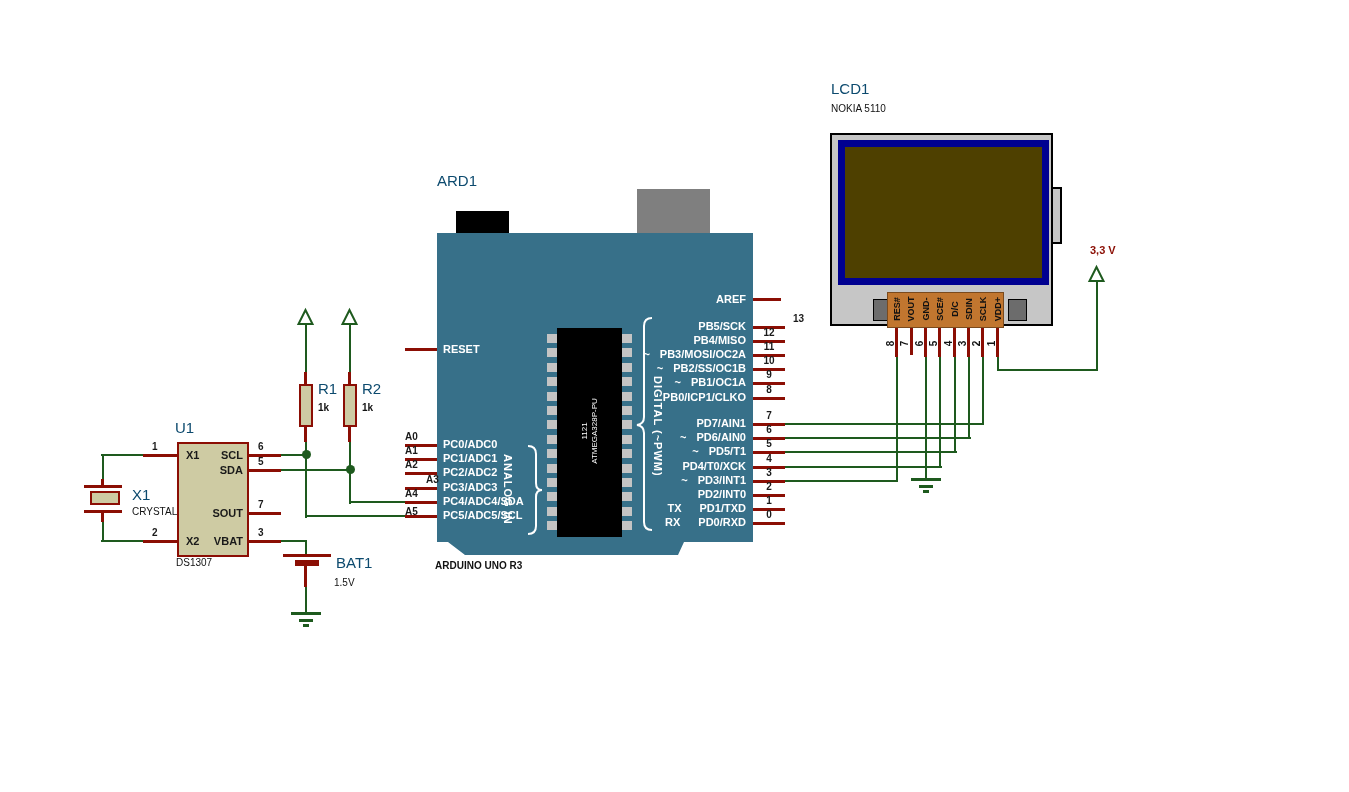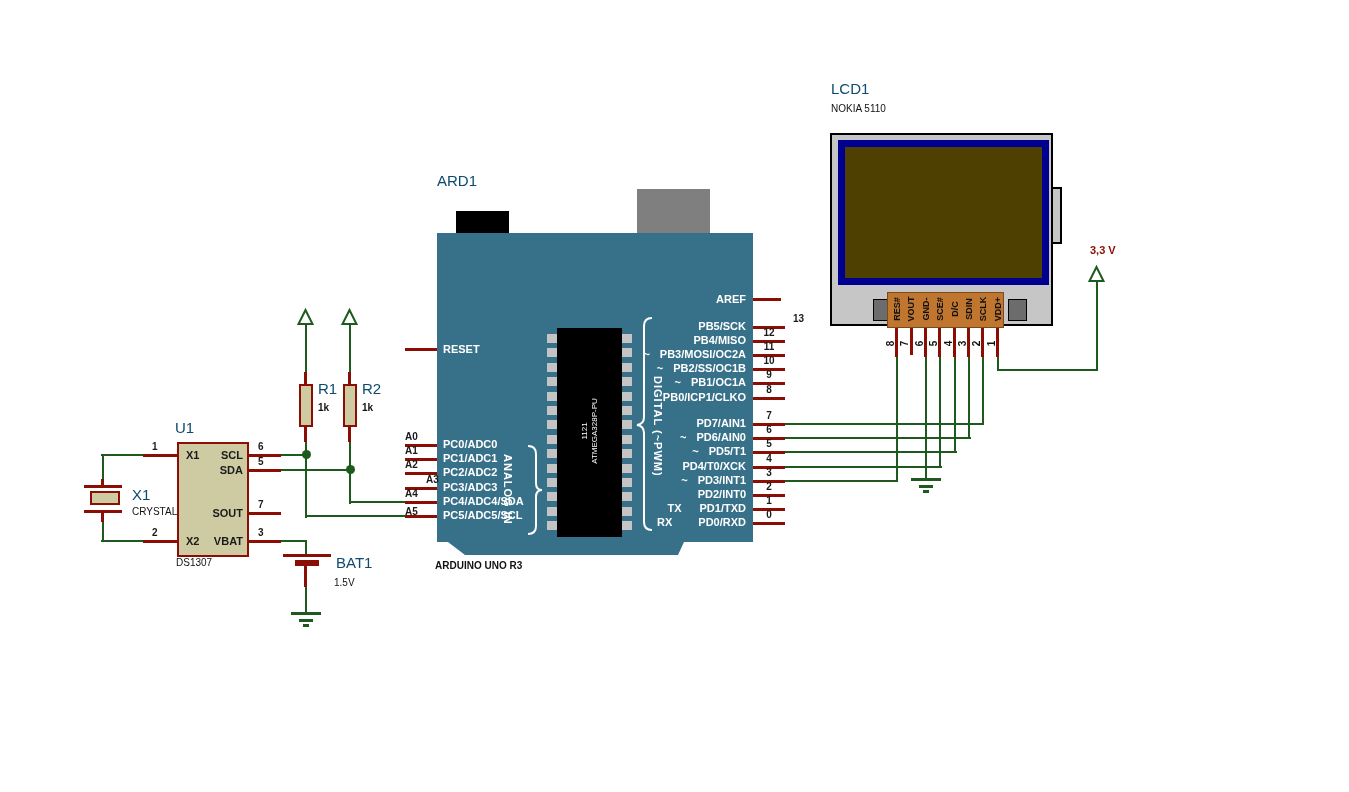--- a/index.html
+++ b/index.html
@@ -223,21 +223,21 @@
     </div>
   <div class="rowR" style="top:488px;">
       <span></span>
       <span>PD2/INT0</span>
     </div>
   <div class="rowR" style="top:502px;">
       <span style="margin-right:8px;">TX</span>
       <span>PD1/TXD</span>
     </div>
   <div class="rowR" style="top:516px;">
-      <span style="margin-right:16px;">RX</span>
+      <span style="margin-right:8px;">RX</span>
       <span>PD0/RXD</span>
     </div>
 
   <div class="num numc" style="left:753px;top:313px;width:32px;padding-left:40px;">13</div>
   <div class="num numc" style="left:753px;top:327px;width:32px;">12</div>
   <div class="num numc" style="left:753px;top:341px;width:32px;">11</div>
   <div class="num numc" style="left:753px;top:355px;width:32px;">10</div>
   <div class="num numc" style="left:753px;top:369px;width:32px;">9</div>
   <div class="num numc" style="left:753px;top:384px;width:32px;">8</div>
   <div class="num numc" style="left:753px;top:410px;width:32px;">7</div>

